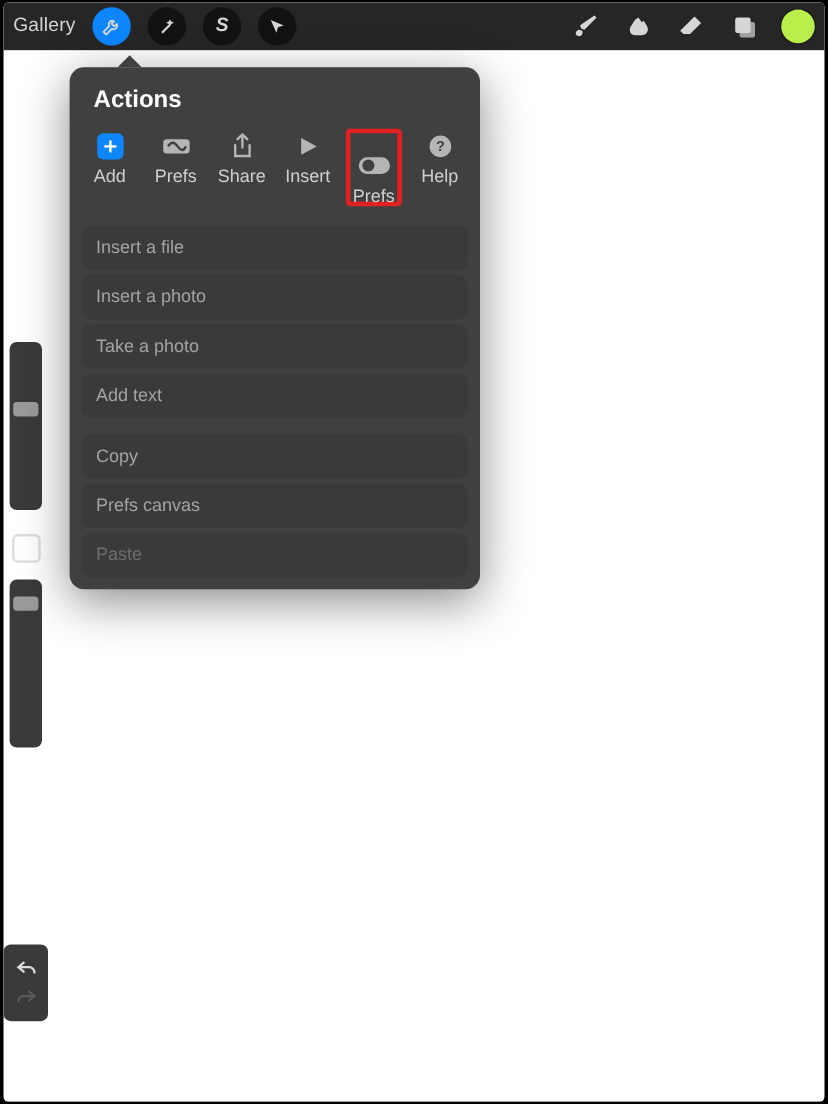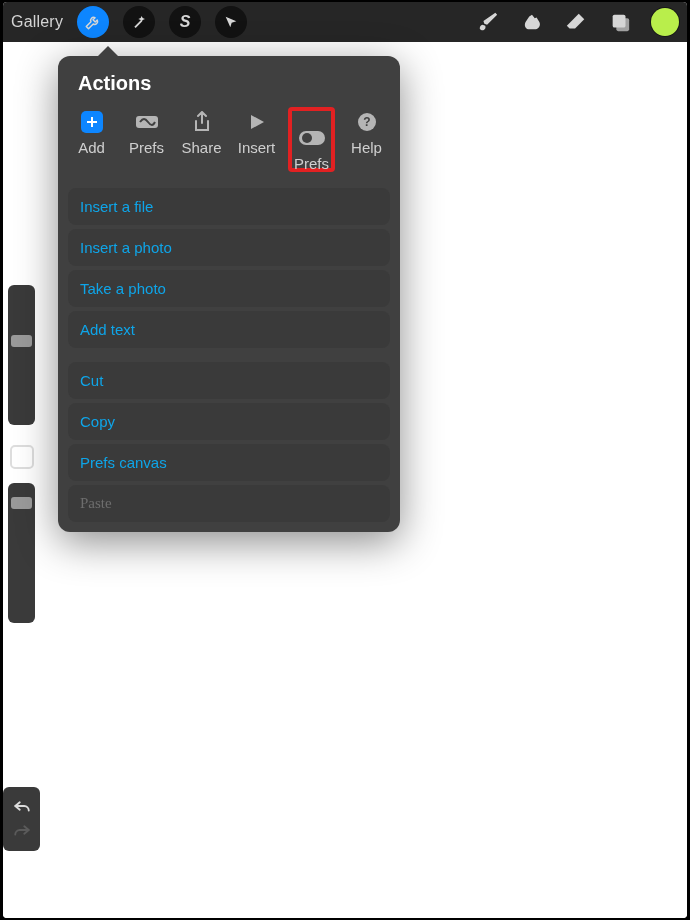--- a/index.html
+++ b/index.html
@@ -203,24 +203,24 @@
     color:#fff;
   }
   .menu-group {
     padding: 0 10px;
   }
   .menu-item {
     background:#3a3a3a;
     border-radius: 8px;
     padding: 10px 12px;
     font-size: 15px;
-    color:#0ea5e9;
+    color:#a3a3a3;
     margin-bottom: 4px;
   }
-  .menu-item.disabled { color:#6d6d6d;font-family:Liberation Serif, serif; }
+  .menu-item.disabled { color:#6d6d6d; }
   .menu-sep { height: 10px; }
 </style>
 </head>
 <body>
 
 <div class="frame">
 
   <div class="toolbar">
     <div class="tb-left">
       <span class="tb-gallery">Gallery</span>
@@ -365,19 +365,18 @@
     </div>
 
     <div class="menu-group">
       <div class="menu-item">Insert a file</div>
       <div class="menu-item">Insert a photo</div>
       <div class="menu-item">Take a photo</div>
       <div class="menu-item">Add text</div>
     </div>
     <div class="menu-sep"></div>
     <div class="menu-group">
-      <div class="menu-item">Cut</div>
       <div class="menu-item">Copy</div>
       <div class="menu-item">Prefs canvas</div>
       <div class="menu-item disabled">Paste</div>
     </div>
   </div>
 </div>
 
 </body></html>

